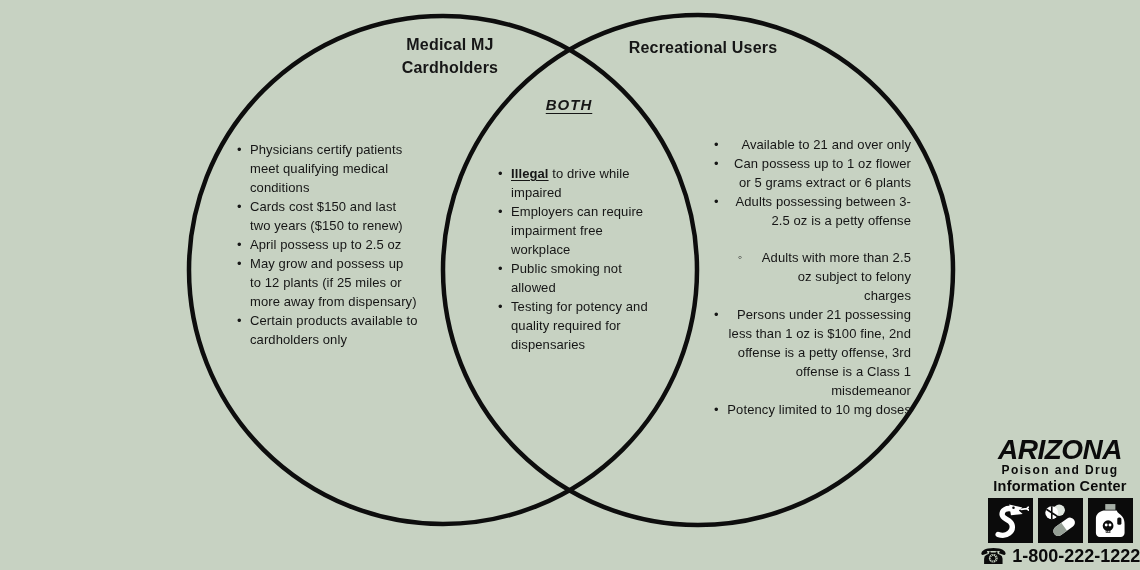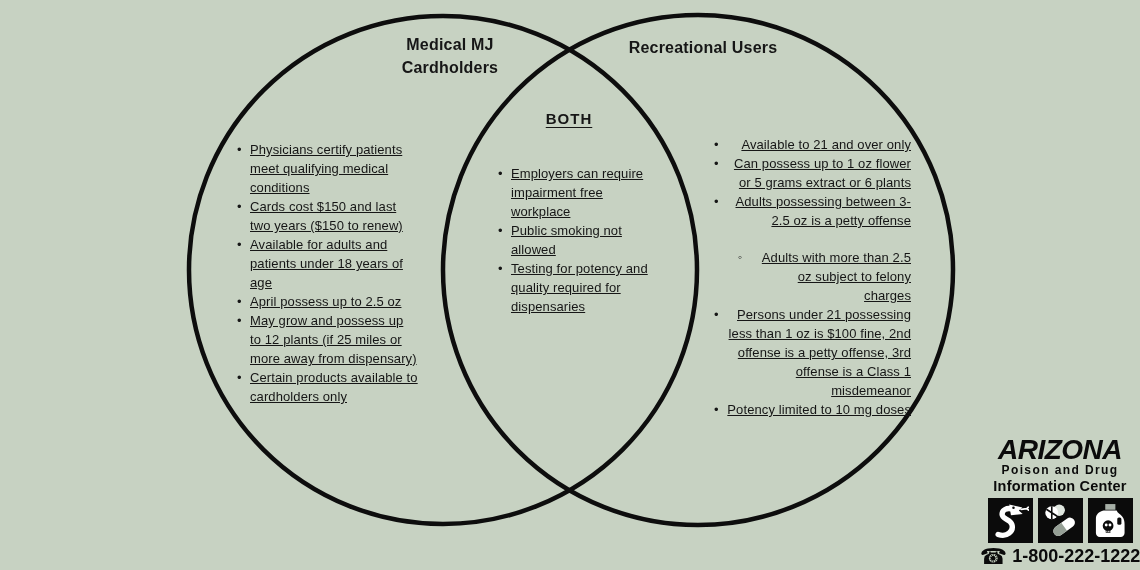--- a/index.html
+++ b/index.html
@@ -20,28 +20,28 @@
   svg.venn{position:absolute;left:0;top:0;pointer-events:none;}
   svg.venn circle{fill:none;stroke:var(--line);stroke-width:4.5px;}
 
   .circle-title{
     position:absolute;text-align:center;font-weight:700;
     font-size:16px;line-height:23px;letter-spacing:.2px;
   }
   .title-left{left:390px;top:33px;width:120px;}
   .title-right{left:598px;top:36px;width:210px;}
   .title-both{
-    left:519px;top:107px;width:100px;
+    left:519px;top:93px;width:100px;
     font-size:15px;letter-spacing:1px;
-    text-decoration:underline;text-underline-offset:3px;
+    text-decoration:underline;text-underline-offset:3px;font-style:italic;
   }
 
   ul.bullets{
     list-style:none;position:absolute;
-    font-size:13px;line-height:19px;letter-spacing:.1px;text-decoration:underline;
+    font-size:13px;line-height:19px;letter-spacing:.1px;
   }
   ul.bullets li{position:relative;padding-left:14px;}
   ul.bullets li::before{content:"\2022";position:absolute;left:1px;}
   ul.bullets li.sub{margin-left:23px;margin-top:18px;}
   ul.bullets li.sub::before{content:"\25E6";font-size:12px;left:2px;}
   .lead{font-weight:700;text-decoration:underline;text-underline-offset:2px;}
 
   .col-left{left:236px;top:140px;width:182px;}
   .col-both{left:497px;top:164px;width:152px;}
   .col-right{left:713px;top:135px;width:198px;text-align:right;}
@@ -69,31 +69,31 @@
   <div class="circle-title title-left">Medical MJ Cardholders</div>
   <div class="circle-title title-right">Recreational Users</div>
   <div class="circle-title title-both">BOTH</div>
 
   <ul class="bullets col-left">
 
       <li><span class="lead"></span><span>Physicians certify patients meet qualifying medical conditions</span></li>
 
       <li><span class="lead"></span><span>Cards cost $150 and last two years ($150 to renew)</span></li>
 
-      <li><span class="lead"></span><span>Available for adults and patients under 18 years of age</span></li>
 
       <li><span class="lead"></span><span>April possess up to 2.5 oz</span></li>
 
       <li><span class="lead"></span><span>May grow and possess up to 12 plants (if 25 miles or more away from dispensary)</span></li>
 
       <li><span class="lead"></span><span>Certain products available to cardholders only</span></li>
     </ul>
 
   <ul class="bullets col-both">
 
+      <li><span class="lead">Illegal</span><span> to drive while impaired</span></li>
 
       <li><span class="lead"></span><span>Employers can require impairment free workplace</span></li>
 
       <li><span class="lead"></span><span>Public smoking not allowed</span></li>
 
       <li><span class="lead"></span><span>Testing for potency and quality required for dispensaries</span></li>
     </ul>
 
   <ul class="bullets col-right">
 

